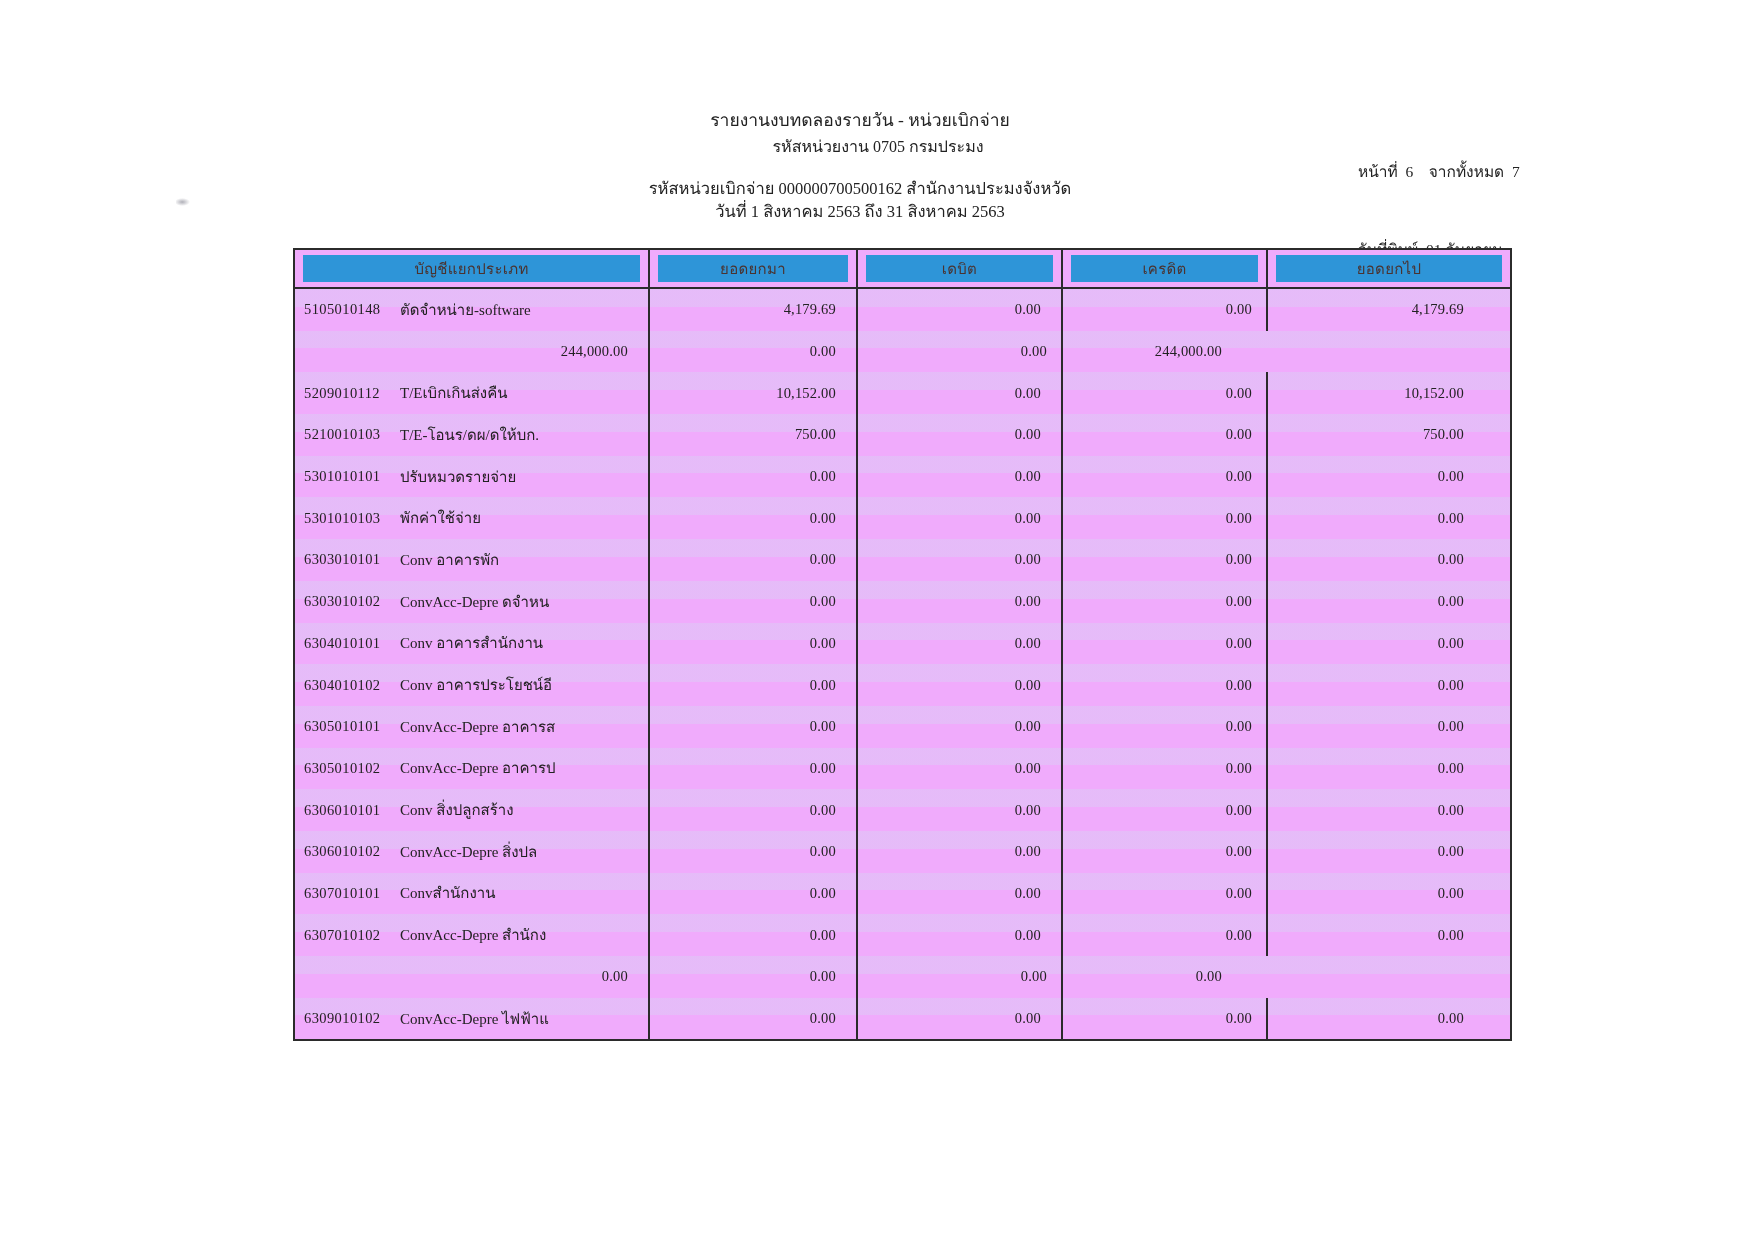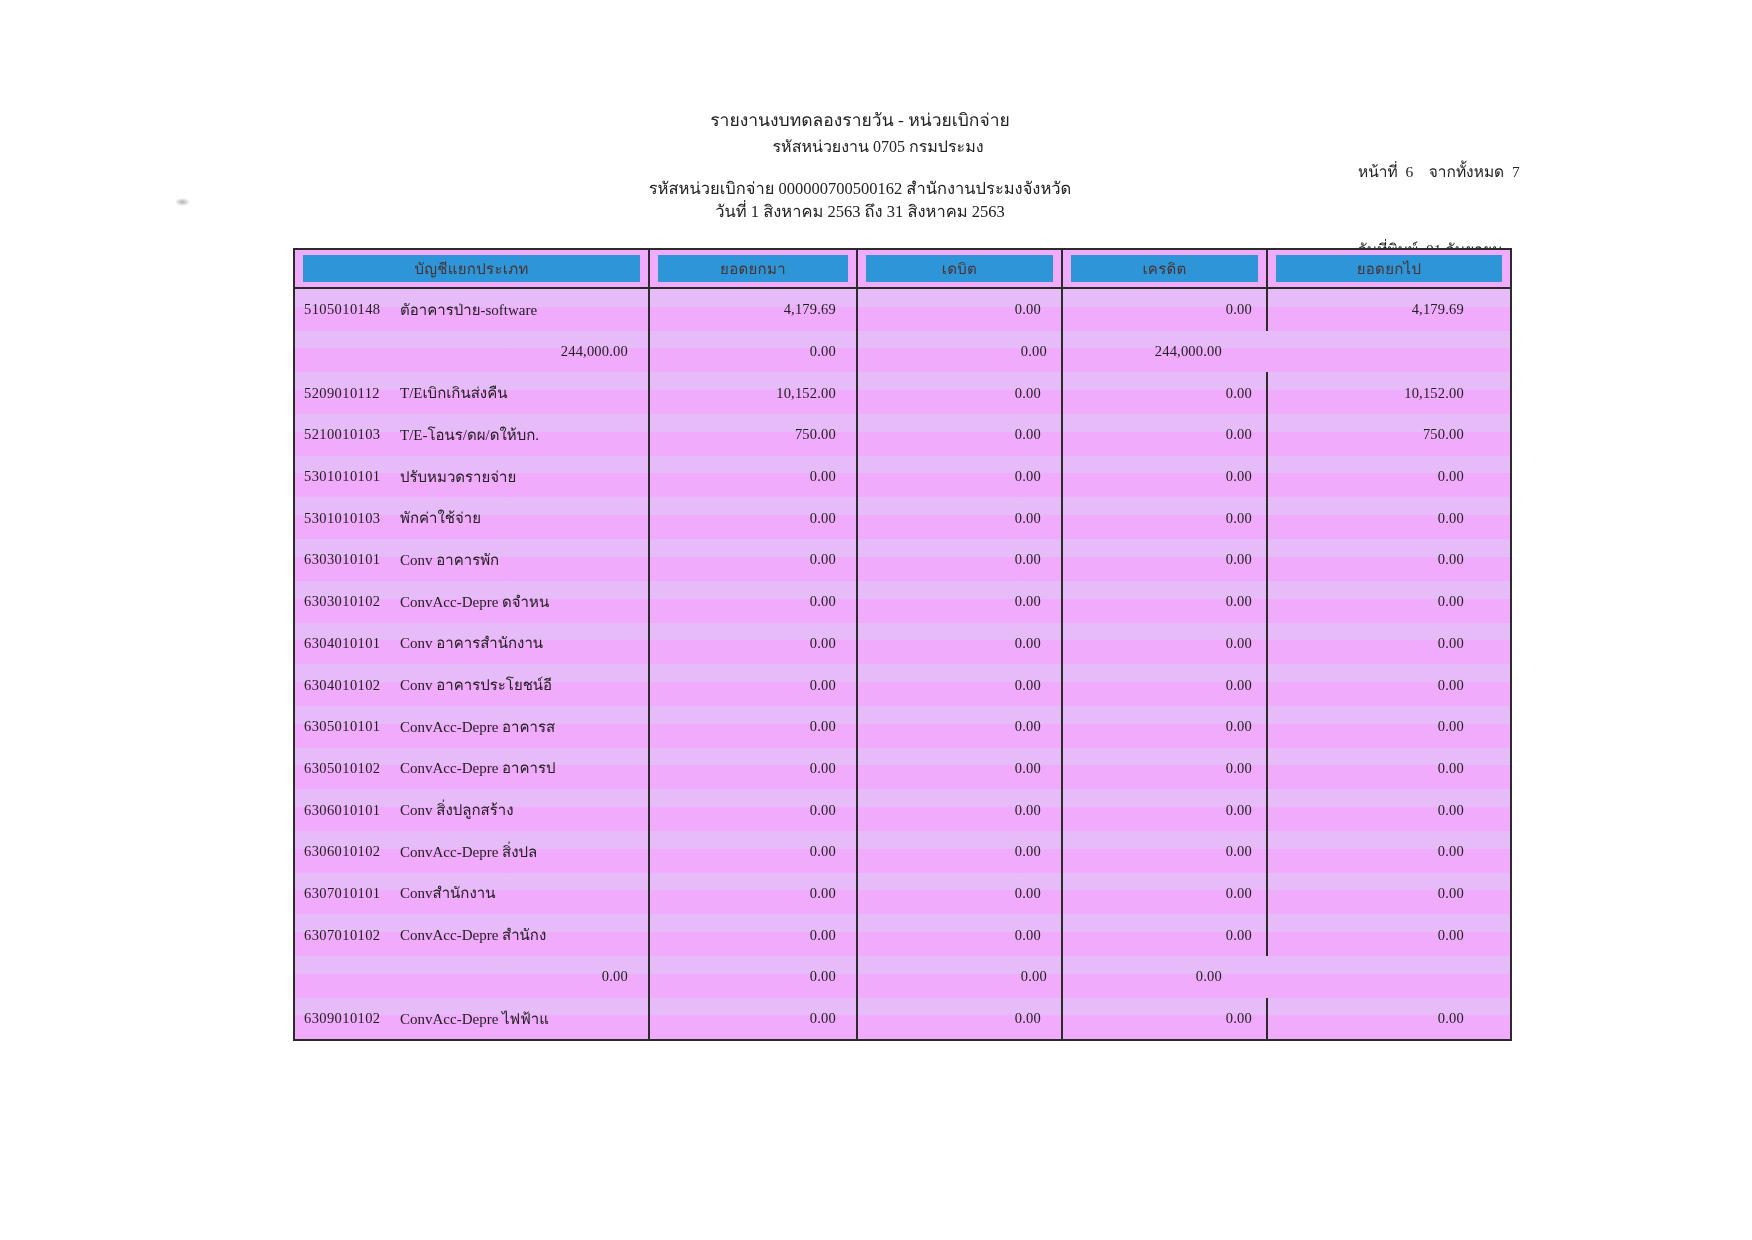--- a/index.html
+++ b/index.html
@@ -150,21 +150,21 @@
       <div class="th-cell">
         <div class="th-box">ยอดยกไป</div>
       </div>
     </div>
 
     <div class="t-body">
 
     <div class="t-row">
         <div class="td td-account">
           <span class="acct-code">5105010148</span>
-          <span class="acct-name">ตัอาคารป่าย-software</span>
+          <span class="acct-name">ตัดจำหน่าย-software</span>
         </div>
         <div class="td td-num td-opening">4,179.69</div>
         <div class="td td-num td-debit">0.00</div>
         <div class="td td-num td-credit">0.00</div>
         <div class="td td-num td-closing">4,179.69</div>
       </div>
         <div class="t-row">
         <div class="td td-num td-opening">244,000.00</div>
         <div class="td td-num td-debit">0.00</div>
         <div class="td td-num td-credit">0.00</div>

